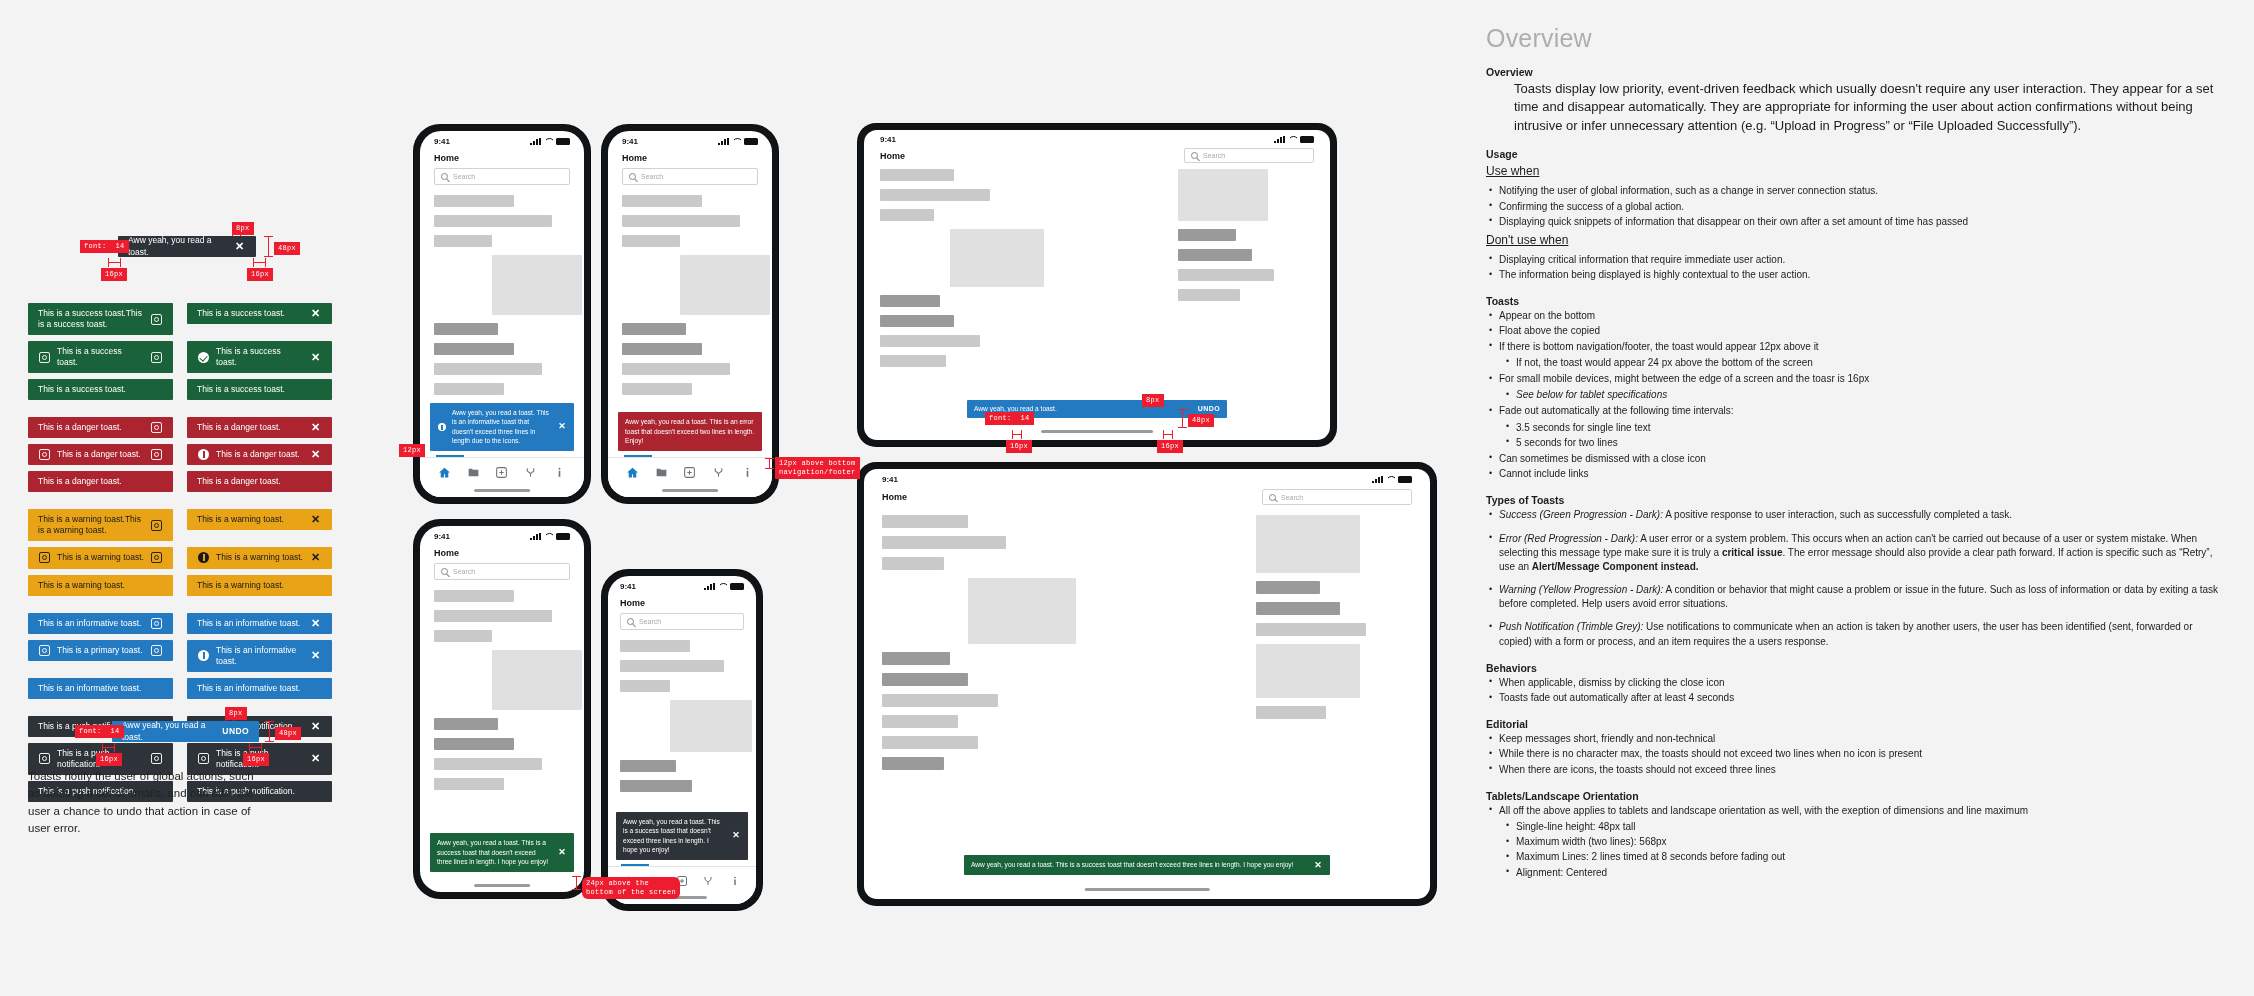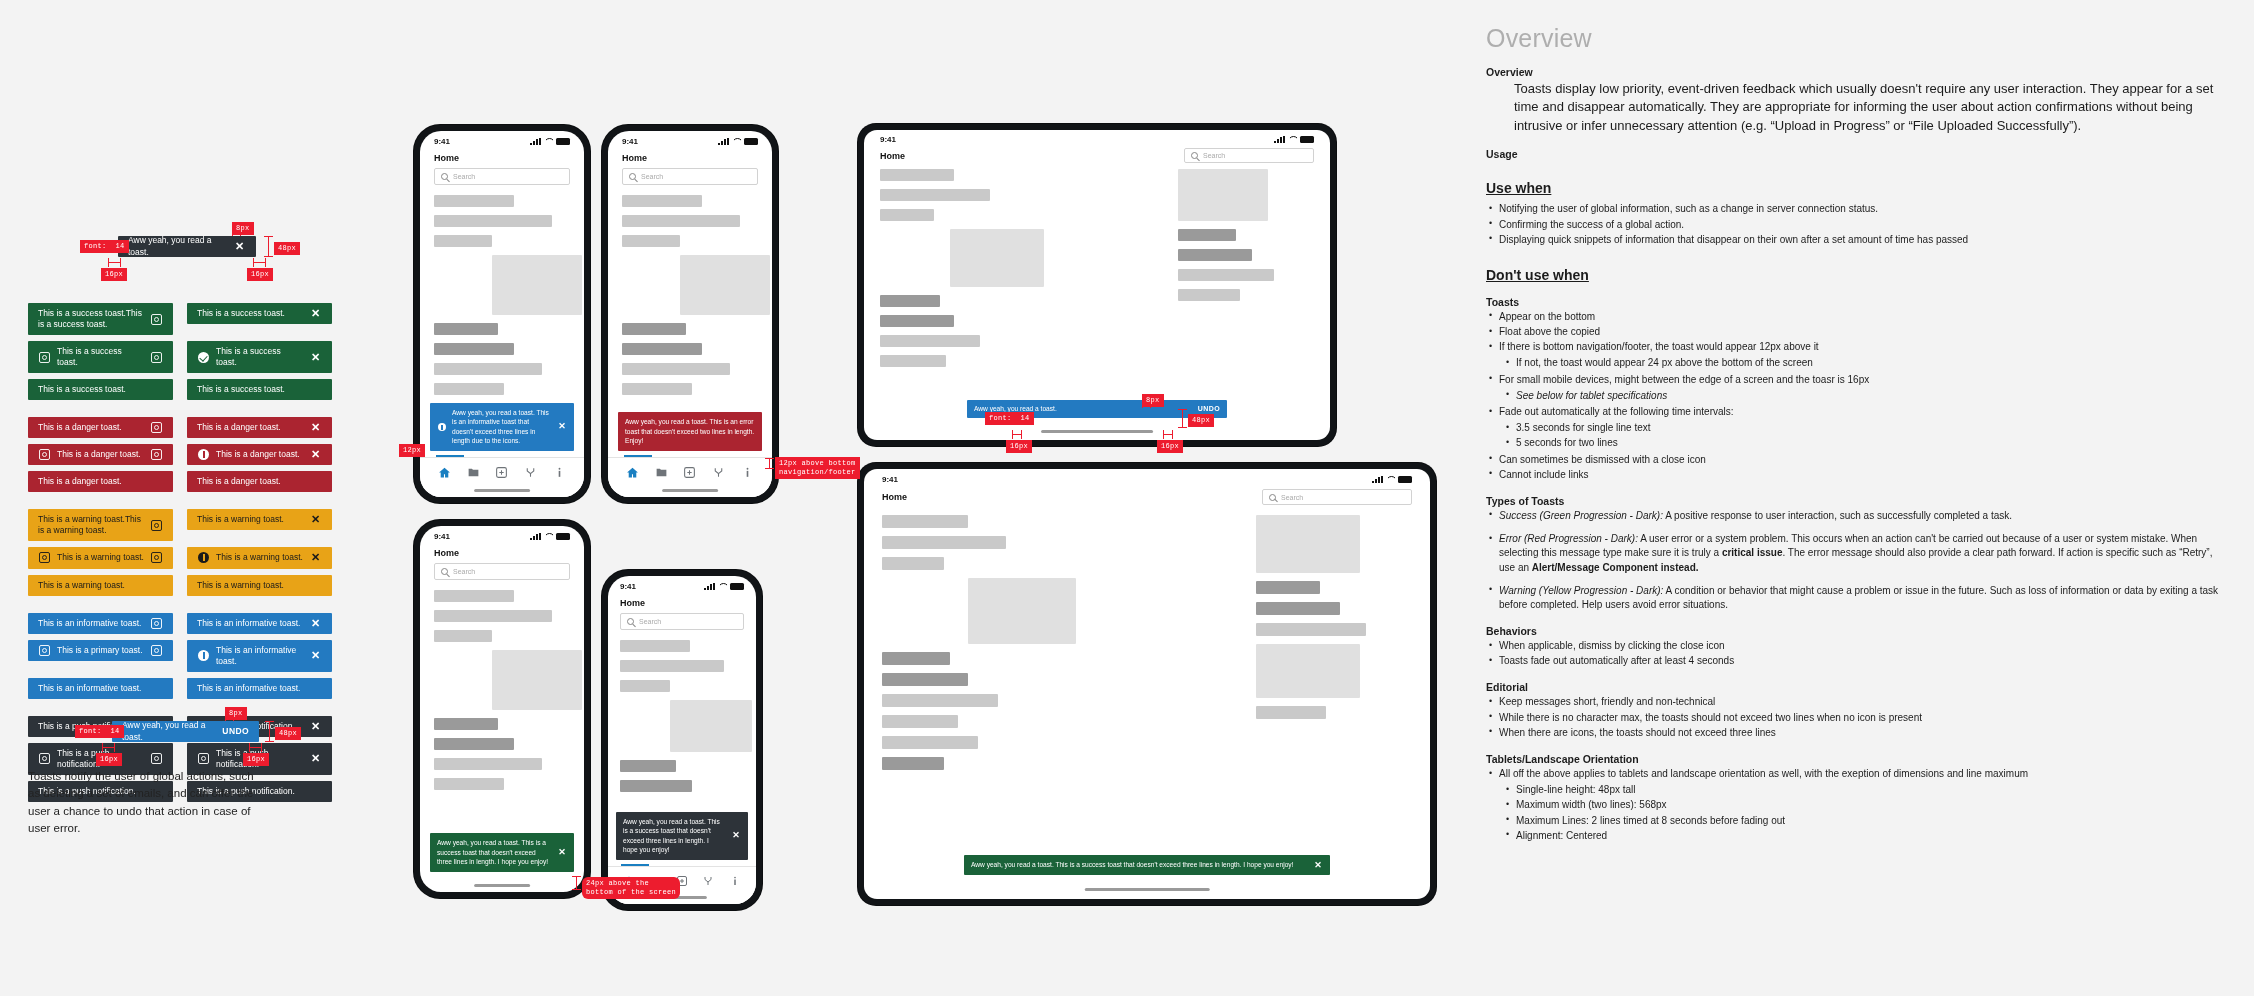--- a/index.html
+++ b/index.html
@@ -160,21 +160,21 @@
   .device-toast .toast .lead-ic .dotglyph { width: 8px; height: 8px; }
   .device-toast .toast .lead-ic .dotglyph::after { left: 3.2px; top: 1.6px; width: 1.6px; height: 5px; }
 
   
   #doc {
     position: absolute; left: 1486px; top: 24px; width: 740px;
     color: #1c1c1c;
   }
   #doc h1 { font-size: 25px; font-weight: 400; color: #aeaeae; margin-bottom: 12px; letter-spacing: .2px; }
   #doc h2 { font-size: 10.5px; font-weight: 700; margin-top: 13px; margin-bottom: 2px; }
-  #doc h3 { font-size: 14px; font-weight: 700; margin-top: 20px; margin-bottom: 6px; text-decoration: underline; }
+  #doc h3 { font-size: 12px; font-weight: 400; margin-top: 4px; margin-bottom: 6px; text-decoration: underline; }
   #doc p  { font-size: 13px; line-height: 1.42; margin-bottom: 2px; margin-left: 28px; }
   #doc ul { list-style: none; margin: 2px 0 2px 0; }
   #doc li { font-size: 10px; line-height: 1.42; position: relative; padding-left: 13px; margin-bottom: 1px; }
   #doc li::before { content: "\2022"; position: absolute; left: 3px; top: -0.5px; font-size: 9px; }
   #doc ul.lvl2 { margin-left: 17px; }
   #doc li.spaced { margin-bottom: 9px; }
   #doc i { font-style: italic; }
   #doc b { font-weight: 700; }
 </style>
 </head>
@@ -835,20 +835,24 @@
         <h2>Overview</h2>
         <p>Toasts display low priority, event-driven feedback which usually doesn't require any user interaction. They appear for a set time and disappear automatically. They are appropriate for informing the user about action confirmations without being intrusive or infer unnecessary attention (e.g. “Upload in Progress” or “File Uploaded Successfully”).</p>
         <h2>Usage</h2>
         <h3>Use when</h3>
         <ul>
           <li>Notifying the user of global information, such as a change in server connection status.</li>
           <li>Confirming the success of a global action.</li>
           <li>Displaying quick snippets of information that disappear on their own after a set amount of time has passed</li>
         </ul>
         <h3>Don't use when</h3>
+        <ul>
+          <li>Displaying critical information that require immediate user action.</li>
+          <li>The information being displayed is highly contextual to the user action.</li>
+        </ul>
         <h2>Toasts</h2>
         <ul>
           <li>Appear on the bottom</li>
           <li>Float above the copied</li>
           <li>If there is bottom navigation/footer, the toast would appear 12px above it</li>
         </ul>
         <ul class="lvl2">
           <li>If not, the toast would appear 24 px above the bottom of the screen</li>
         </ul>
         <ul>
@@ -866,20 +870,21 @@
         </ul>
         <ul>
           <li>Can sometimes be dismissed with a close icon</li>
           <li>Cannot include links</li>
         </ul>
         <h2>Types of Toasts</h2>
         <ul>
           <li class="spaced"><i>Success (Green Progression - Dark):</i> A positive response to user interaction, such as successfully completed a task.</li>
           <li class="spaced"><i>Error (Red Progression - Dark):</i> A user error or a system problem. This occurs when an action can't be carried out because of a user or system mistake. When selecting this message type make sure it is truly a <b>critical issue</b>. The error message should also provide a clear path forward. If action is specific such as “Retry”, use an <b>Alert/Message Component instead.</b></li>
           <li class="spaced"><i>Warning (Yellow Progression - Dark):</i> A condition or behavior that might cause a problem or issue in the future. Such as loss of information or data by exiting a task before completed. Help users avoid error situations.</li>
+          <li class="spaced"><i>Push Notification (Trimble Grey):</i> Use notifications to communicate when an action is taken by another users, the user has been identified (sent, forwarded or copied) with a form or process, and an item requires the a users response.</li>
         </ul>
         <h2>Behaviors</h2>
         <ul>
           <li>When applicable, dismiss by clicking the close icon</li>
           <li>Toasts fade out automatically after at least 4 seconds</li>
         </ul>
         <h2>Editorial</h2>
         <ul>
           <li>Keep messages short, friendly and non-technical</li>
           <li>While there is no character max, the toasts should not exceed two lines when no icon is present</li>

